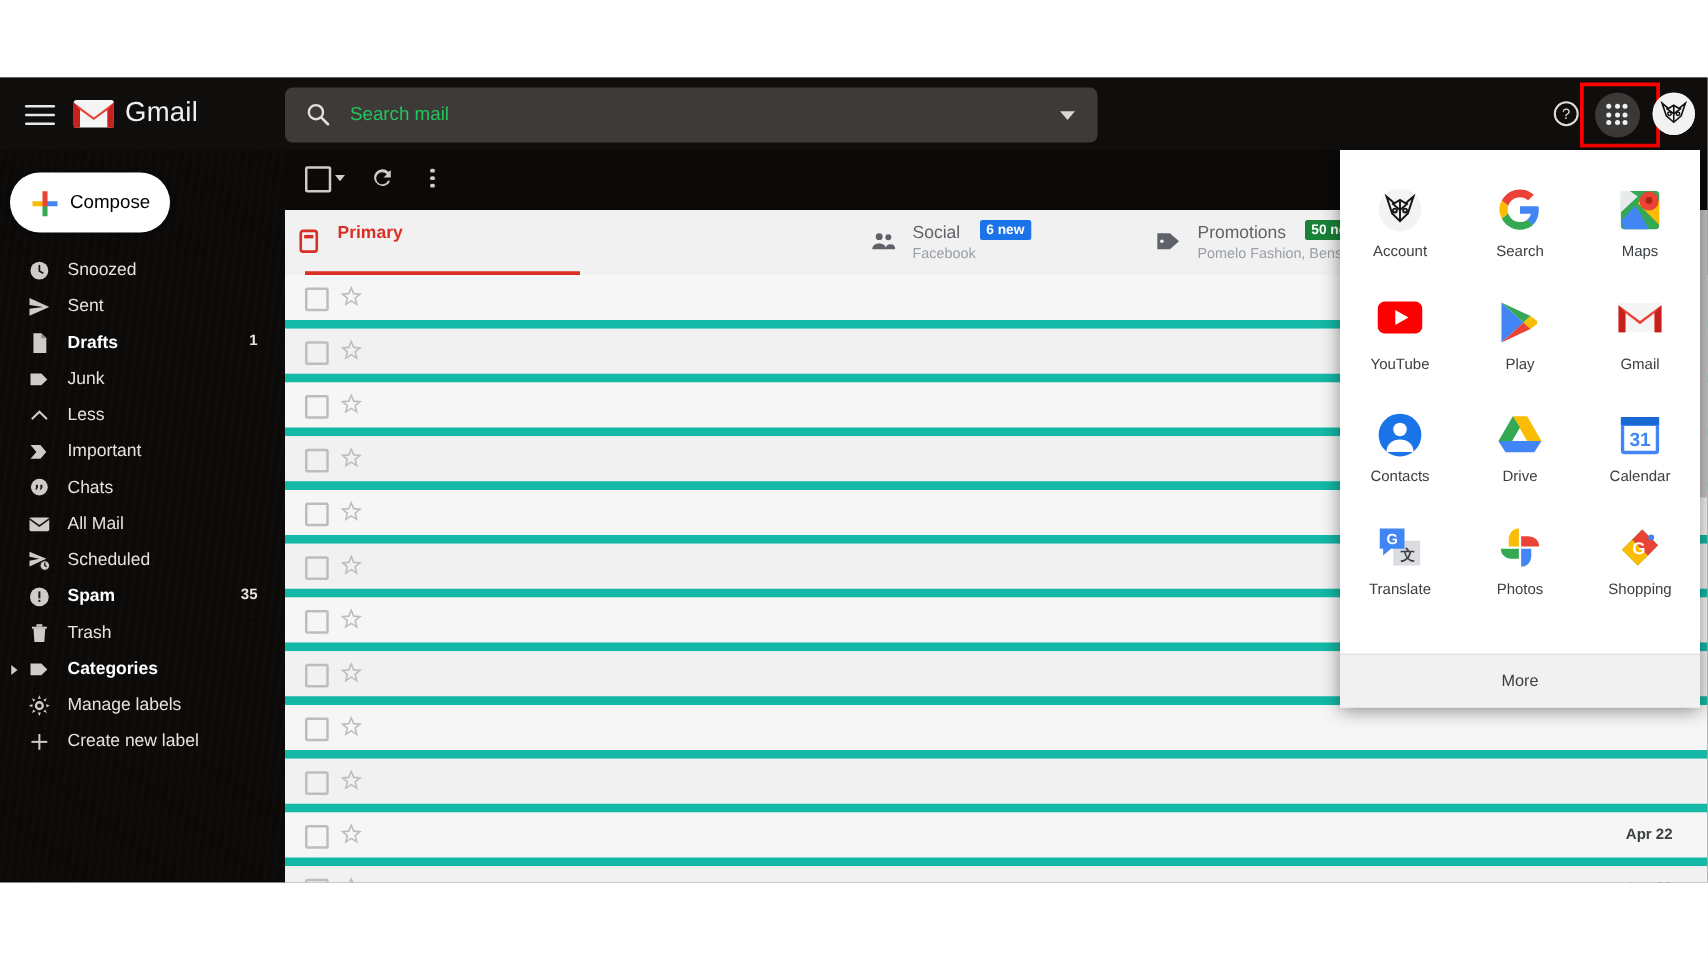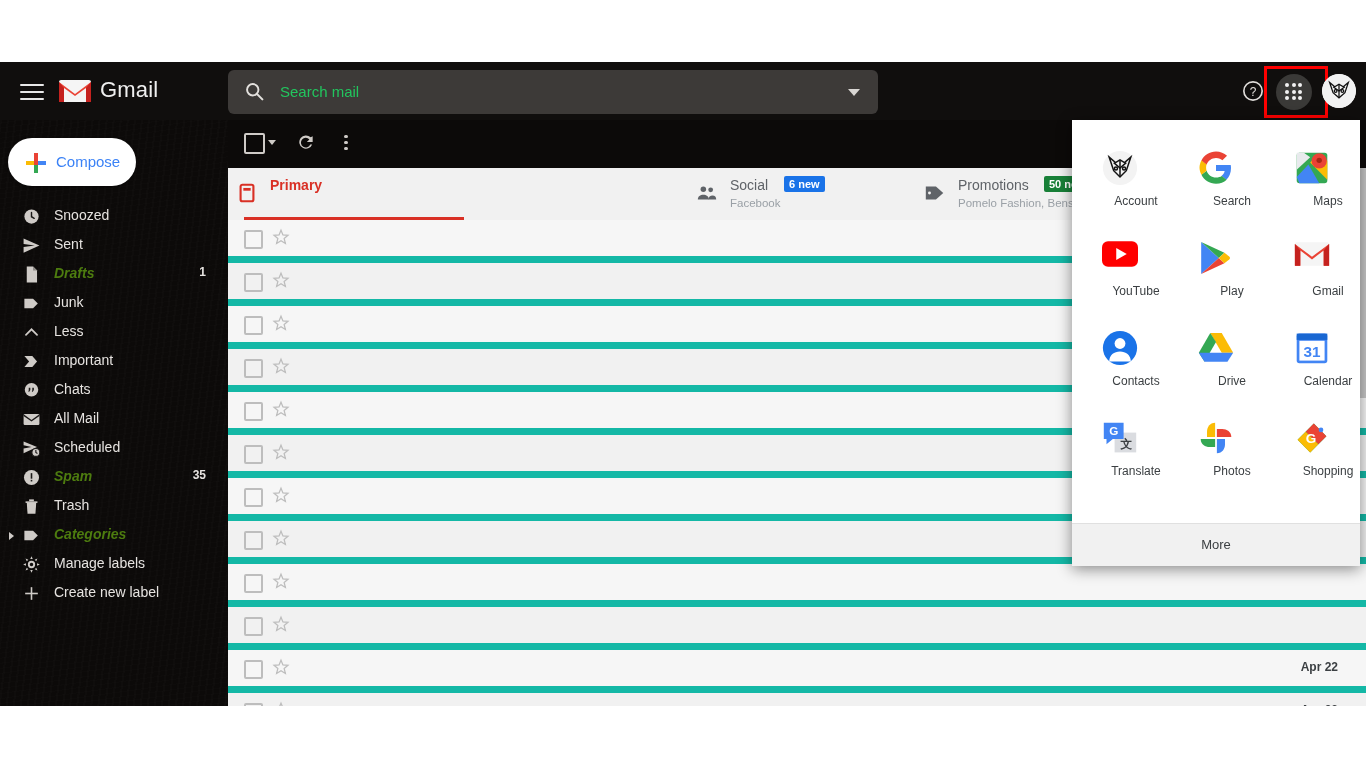--- a/index.html
+++ b/index.html
@@ -29,27 +29,27 @@
   .appsbtn .grid span{background:#f1f1f1;border-radius:50%;width:4px;height:4px;}
   .redbox{position:absolute;border:3px solid #ff0000;box-sizing:border-box;pointer-events:none;}
   .avatar{position:absolute;left:1322px;top:12px;width:34px;height:34px;border-radius:50%;
     background:#efefef;overflow:hidden;cursor:pointer;}
 
   
   .sidebar{position:absolute;left:0;top:58px;width:228px;height:586px;background:transparent;}
   .compose{position:absolute;left:8px;top:18px;width:128px;height:48px;background:#fff;border-radius:24px;
     box-shadow:0 1px 3px rgba(0,0,0,.5);cursor:pointer;}
   .compose .plus{position:absolute;left:17px;top:14px;width:22px;height:22px;}
-  .compose .lbl{position:absolute;left:48px;top:15px;font-size:15px;color:#3b82f6;}
+  .compose .lbl{position:absolute;left:48px;top:15px;font-size:15px;color:#000000;}
 
   .navlist{position:absolute;left:0;top:82px;width:228px;}
   .navrow{position:relative;height:29px;cursor:pointer;}
   .navrow .ic{position:absolute;left:22px;top:5px;width:19px;height:19px;}
   .navrow .tx{position:absolute;left:54px;top:5px;font-size:14px;color:#e6e3e0;white-space:nowrap;}
-  .navrow .tx.b{font-weight:bold;color:#4d7c0f;font-style:italic;}
+  .navrow .tx.b{font-weight:bold;color:#ffffff;}
   .navrow .ct{position:absolute;right:22px;top:5px;font-size:12px;color:#e6e3e0;}
   .navrow .ct.b{font-weight:bold;}
   .navrow .tri{position:absolute;left:9px;top:11px;width:0;height:0;
     border-top:4px solid transparent;border-bottom:4px solid transparent;border-left:5px solid #cfcbc7;}
 
   
   .mail{position:absolute;left:228px;top:58px;width:1138px;height:586px;background:#0c0a09;}
   .mtools{position:absolute;left:0;top:0;width:1138px;height:48px;}
   .selbox{position:absolute;left:16px;top:13px;width:17px;height:17px;border:2px solid #cfcbc7;border-radius:2px;cursor:pointer;}
   .selcar{position:absolute;left:40px;top:20px;width:0;height:0;
@@ -77,21 +77,21 @@
   .row .dt{position:absolute;right:28px;top:10px;font-size:12px;font-weight:bold;color:#3c4043;}
   .rscrollbar{position:absolute;right:0;top:0;width:10px;height:230px;background:#c6c6c6;cursor:pointer;}
 
   
   .appspanel{position:absolute;left:1072px;top:58px;width:288px;height:446px;background:#fff;
     box-shadow:0 3px 14px rgba(0,0,0,.45);}
   .appsgrid{position:absolute;left:0;top:22px;width:288px;}
   .appsrow{display:flex;}
   .appcell{width:96px;height:90px;position:relative;cursor:pointer;}
   .appcell .ico{position:absolute;left:30px;top:8px;width:36px;height:36px;}
-  .appcell .cap{position:absolute;left:0;top:52px;width:96px;text-align:center;font-size:12px;color:#3c4043;padding-left:16px;}
+  .appcell .cap{position:absolute;left:0;top:52px;width:96px;text-align:center;font-size:12px;color:#3c4043;}
   .morebar{position:absolute;left:0;bottom:0;width:288px;height:42px;background:#f1f1f1;border-top:1px solid #e0e0e0;cursor:pointer;}
   .morebar span{display:block;text-align:center;line-height:42px;font-size:13px;color:#3c4043;}
 
   .noise{position:absolute;inset:0;pointer-events:none;opacity:.55;
     background:
       repeating-linear-gradient(97deg, rgba(255,255,255,.022) 0 2px, rgba(0,0,0,0) 2px 7px),
       repeating-linear-gradient(172deg, rgba(255,255,255,.018) 0 1px, rgba(0,0,0,0) 1px 5px);}
   .noisew{position:absolute;inset:0;pointer-events:none;opacity:.5;
       background:repeating-linear-gradient(93deg, rgba(0,0,0,.012) 0 1px, rgba(0,0,0,0) 1px 9px);}
 </style>

